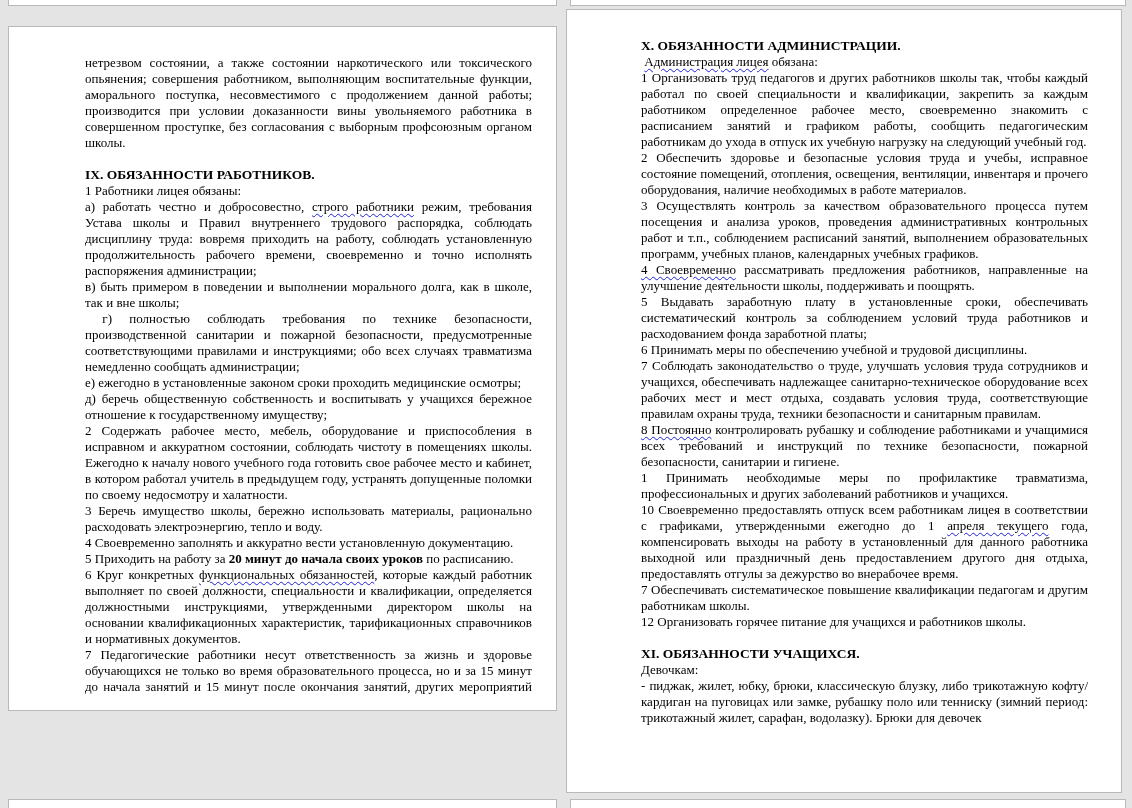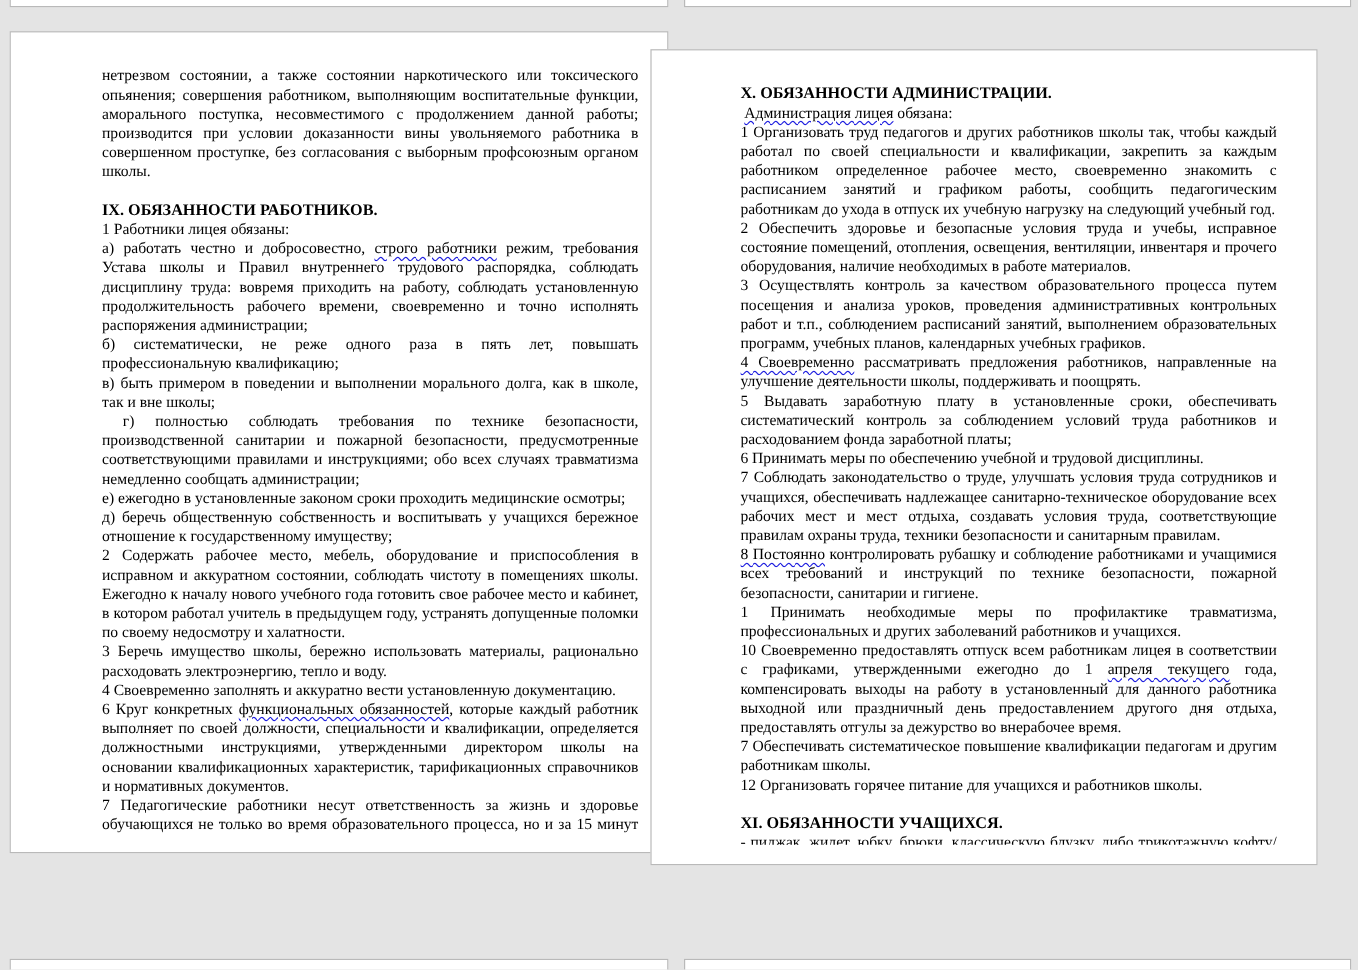--- a/index.html
+++ b/index.html
@@ -18,21 +18,21 @@
   }
   .canvas{position:relative;width:1132px;height:808px;overflow:hidden;}
   .page{
     position:absolute;
     background:var(--page);
     border:1px solid var(--border);
   }
   #frag-top-left {left:8px;  top:-4px; width:549px; height:10px;}
   #frag-top-right{left:570px;top:-4px; width:556px; height:10px;}
   #page-left     {left:8px;  top:26px;  width:549px; height:685px;}
-  #page-right    {left:542px;top:9px;  width:556px; height:680px;margin-top:32px;}
+  #page-right    {left:566px;top:9px;  width:556px; height:784px;}
   #frag-bot-left {left:8px;  top:799px;width:549px; height:14px;}
   #frag-bot-right{left:570px;top:799px;width:556px; height:14px;}
 
   .page-text{
     position:absolute;
     top:28px;bottom:16px;
     overflow:hidden;
     font-size:13px;
     line-height:16px;
     color:var(--ink);
@@ -60,28 +60,28 @@
   <div class="page" id="frag-top-left"></div>
   <div class="page" id="frag-top-right"></div>
 
   <div class="page" id="page-left">
     <div class="page-text text-left">
         <p class="paragraph"><span>нетрезвом состоянии, а также состоянии наркотического или токсического опьянения; совершения работником, выполняющим воспитательные функции, аморального поступка, несовместимого  с продолжением данной работы; производится при условии доказанности вины увольняемого работника в совершенном проступке, без согласования с выборным профсоюзным органом школы.</span></p>
         <p class="spacer"></p>
         <p class="heading"><span>IX. ОБЯЗАННОСТИ РАБОТНИКОВ.</span></p>
         <p class="paragraph"><span>1 Работники лицея обязаны:</span></p>
         <p class="paragraph"><span>а) работать честно и добросовестно, </span><span class="squiggle">строго  работники</span><span> режим, требования Устава школы и Правил внутреннего трудового распорядка, соблюдать дисциплину труда: вовремя приходить на работу, соблюдать установленную продолжительность рабочего времени, своевременно и точно исполнять распоряжения администрации;</span></p>
-        <p class="paragraph"><span>б) систематически, не реже одного раза в пять лет, повышать профессиональную квалификацию;</span></p>
         <p class="paragraph"><span>в) быть примером в поведении и выполнении морального долга, как в школе, так и вне школы;</span></p>
         <p class="paragraph"><span>&nbsp;г) полностью соблюдать требования по технике безопасности, производственной санитарии и пожарной безопасности, предусмотренные соответствующими правилами и инструкциями; обо всех случаях травматизма немедленно сообщать администрации;</span></p>
         <p class="paragraph"><span>е) ежегодно в установленные законом сроки проходить медицинские осмотры;</span></p>
         <p class="paragraph"><span>д) беречь общественную собственность и воспитывать у учащихся бережное отношение к государственному имуществу;</span></p>
         <p class="paragraph"><span>2 Содержать рабочее место, мебель, оборудование и приспособления в исправном и аккуратном состоянии, соблюдать чистоту в помещениях школы. Ежегодно к началу нового учебного года готовить свое рабочее место и кабинет, в котором работал учитель в предыдущем году, устранять допущенные поломки по своему недосмотру и халатности.</span></p>
         <p class="paragraph"><span>3 Беречь имущество школы, бережно использовать материалы, рационально расходовать электроэнергию, тепло и воду.</span></p>
         <p class="paragraph"><span>4 Своевременно заполнять и аккуратно вести установленную документацию.</span></p>
+        <p class="paragraph"><span>5 Приходить на работу за </span><span class="bold">20 минут до начала своих уроков</span><span> по расписанию.</span></p>
         <p class="paragraph"><span>6 Круг конкретных </span><span class="squiggle">функциональных  обязанностей</span><span>, которые каждый работник выполняет по своей должности, специальности и квалификации, определяется должностными инструкциями, утвержденными директором школы на основании квалификационных характеристик, тарификационных справочников и нормативных документов.</span></p>
         <p class="paragraph"><span>7 Педагогические работники несут ответственность за жизнь и здоровье обучающихся не только во время образовательного процесса, но и за 15 минут до начала занятий и 15 минут после окончания занятий, других мероприятий при условии нахождения обучающихся в эти промежутки времени в стенах или на территории школы.</span></p>
       </div>
   </div>
 
   <div class="page" id="page-right">
     <div class="page-text text-right">
         <p class="heading"><span>X. ОБЯЗАННОСТИ АДМИНИСТРАЦИИ.</span></p>
         <p class="paragraph"><span>&nbsp;</span><span class="squiggle">Администрация лицея</span><span> обязана:</span></p>
         <p class="paragraph"><span>1 Организовать труд педагогов и других работников школы так, чтобы каждый работал по своей специальности и квалификации, закрепить за каждым работником определенное рабочее место, своевременно знакомить с расписанием занятий и графиком работы, сообщить педагогическим работникам до ухода в отпуск их учебную нагрузку на следующий учебный год.</span></p>
@@ -91,20 +91,20 @@
         <p class="paragraph"><span>5 Выдавать заработную плату в установленные сроки, обеспечивать систематический контроль за соблюдением условий труда работников и расходованием фонда заработной платы;</span></p>
         <p class="paragraph"><span>6 Принимать меры по обеспечению учебной и трудовой дисциплины.</span></p>
         <p class="paragraph"><span>7 Соблюдать законодательство о труде, улучшать условия труда сотрудников и учащихся, обеспечивать надлежащее санитарно-техническое оборудование всех рабочих мест и мест отдыха, создавать условия труда, соответствующие правилам охраны труда, техники безопасности и санитарным правилам.</span></p>
         <p class="paragraph"><span class="squiggle">8  Постоянно</span><span> контролировать рубашку и соблюдение работниками и учащимися всех требований и инструкций по технике безопасности, пожарной безопасности, санитарии и гигиене.</span></p>
         <p class="paragraph"><span>1 Принимать необходимые меры по профилактике травматизма, профессиональных и других заболеваний работников и учащихся.</span></p>
         <p class="paragraph"><span>10 Своевременно предоставлять отпуск всем работникам лицея в соответствии с графиками, утвержденными ежегодно до 1 </span><span class="squiggle">апреля  текущего</span><span> года, компенсировать выходы на работу в установленный для данного работника выходной или праздничный день предоставлением другого дня отдыха, предоставлять отгулы за дежурство во внерабочее время.</span></p>
         <p class="paragraph"><span>7 Обеспечивать систематическое повышение квалификации педагогам и другим работникам школы.</span></p>
         <p class="paragraph"><span>12 Организовать горячее питание для учащихся и работников школы.</span></p>
         <p class="spacer"></p>
         <p class="heading"><span>XI. ОБЯЗАННОСТИ УЧАЩИХСЯ.</span></p>
+        <p class="paragraph"><span>Девочкам:</span></p>
         <p class="paragraph"><span>- пиджак, жилет, юбку, брюки, классическую блузку, либо трикотажную кофту/кардиган на пуговицах или замке, рубашку поло или тенниску (зимний период: трикотажный жилет, сарафан, водолазку). Брюки для девочек</span></p>
-        <p class="paragraph"><span>Девочкам:</span></p>
       </div>
   </div>
 
   <div class="page" id="frag-bot-left"></div>
   <div class="page" id="frag-bot-right"></div>
 </div>
 
 </body></html>

